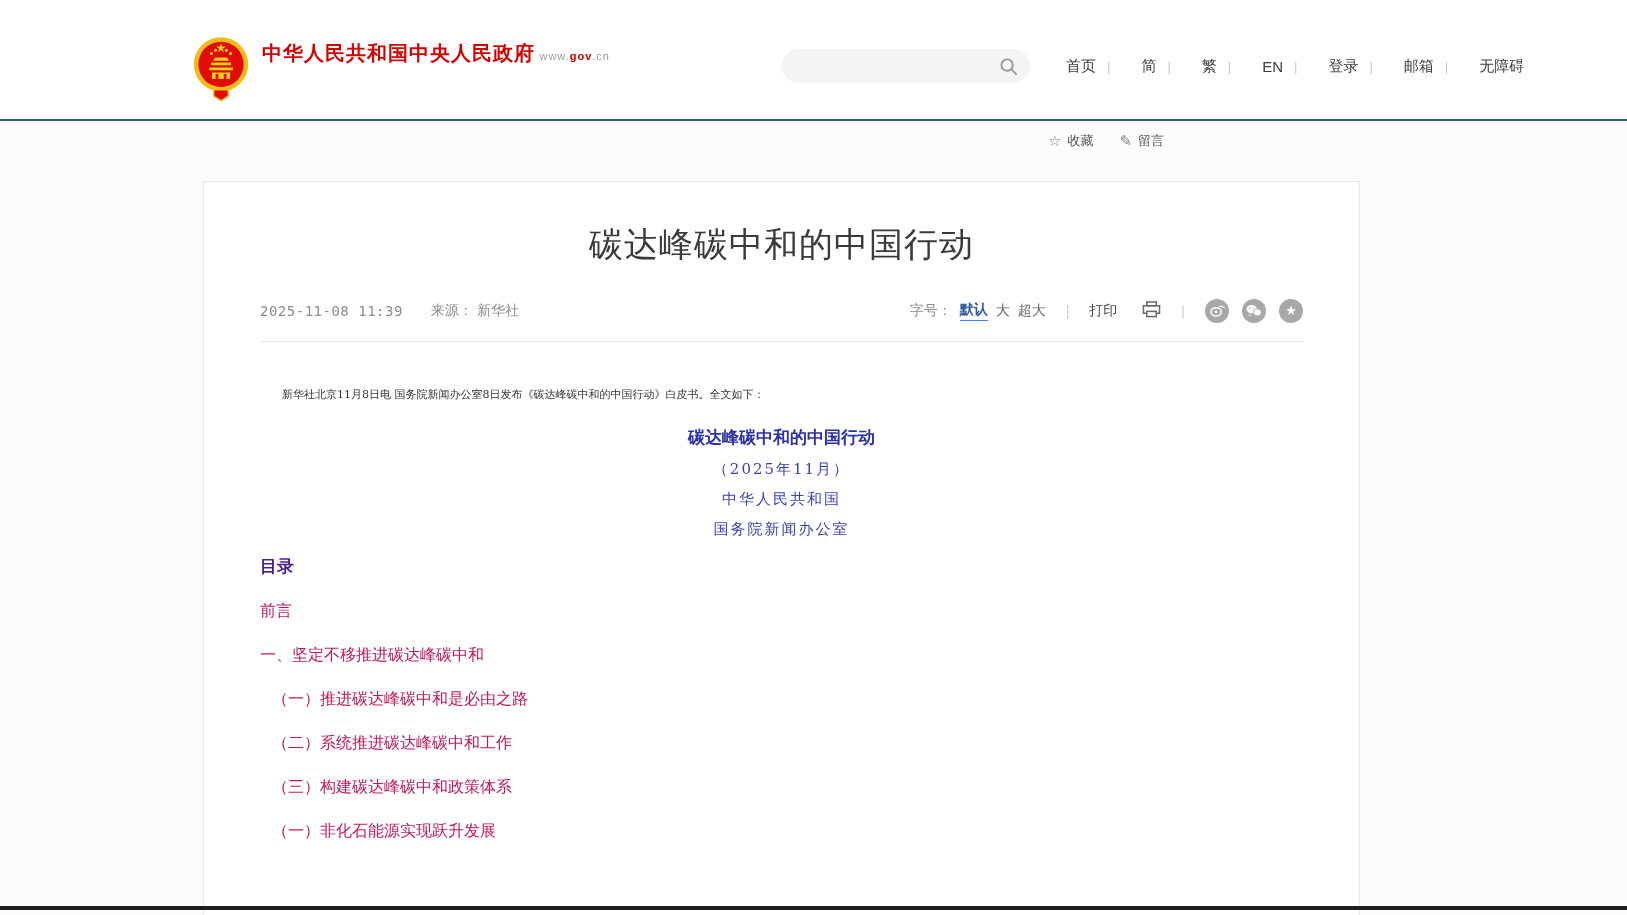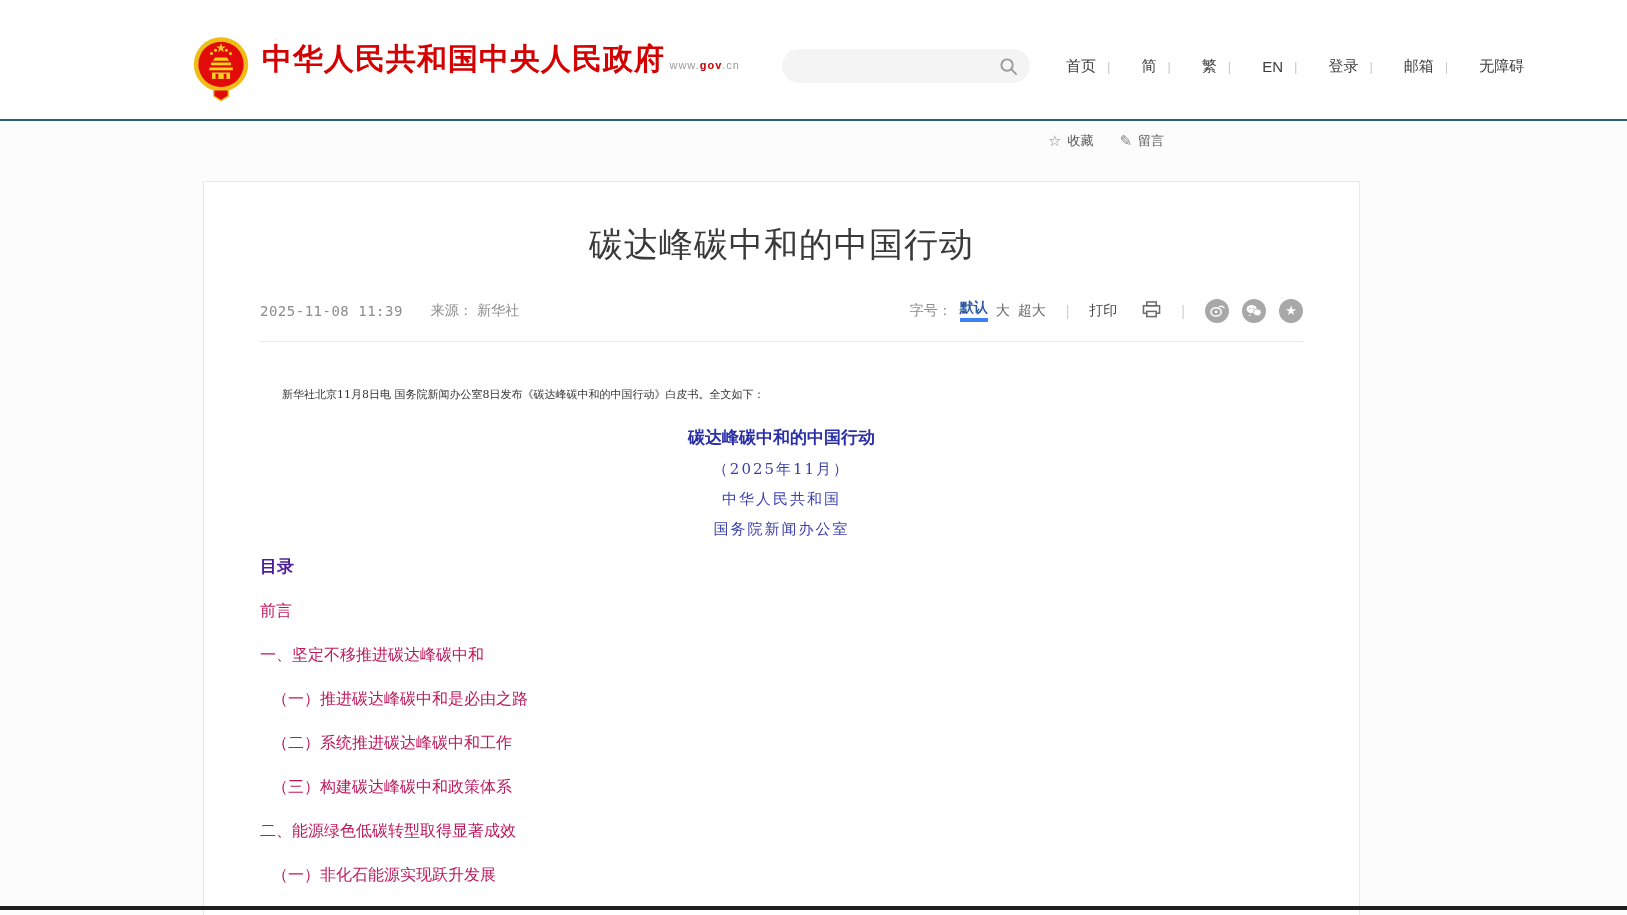--- a/index.html
+++ b/index.html
@@ -10,21 +10,21 @@
     background: #ffffff;
     overflow: hidden;
     color: #333;
   }
 
   
   .site-header { position: absolute; top: 0; left: 0; width: 100%; height: 119px; background: #fff; }
   .logo-area { position: absolute; left: 192px; top: 34px; display: flex; align-items: flex-start; }
   .logo-area svg { display: block; }
   .logo-text { margin-left: 12px; padding-top: 8px; }
-  .site-title { color: #d50000; font-size: 30px; font-weight: bold; letter-spacing: 1px; line-height: 1.1; }
+  .site-title { color: #d50000; font-size: 20px; font-weight: bold; letter-spacing: 1px; line-height: 1.1; }
   .site-url { margin-top: 5px; font-size: 11px; letter-spacing: 1px; color: #9a9a9a; }
   .site-url .gov { color: #c40000; font-weight: bold; }
 
   .search-box {
     position: absolute; left: 782px; top: 49px; width: 248px; height: 34px;
     background: #f4f4f4; border-radius: 17px;
     display: flex; align-items: center; justify-content: flex-end; padding-right: 12px;
   }
   .search-box input {
     position: absolute; left: 16px; top: 0; width: 200px; height: 34px;
@@ -54,21 +54,21 @@
     margin-top: 42px; text-align: center;
     font-size: 34px; font-weight: 400; color: #3a3a3a; letter-spacing: 1px; line-height: 1.2;
   }
 
   .meta-row { margin-top: 34px; display: flex; justify-content: space-between; align-items: center; font-size: 14px; color: #8c8c8c; }
   .meta-left { display: flex; align-items: center; gap: 28px; font-family: "DejaVu Serif", "Liberation Serif", serif; }
   .meta-date { font-family: "DejaVu Sans Mono", "Liberation Mono", monospace; letter-spacing: 0.5px; }
   .meta-right { display: flex; align-items: center; font-size: 14px; color: #8c8c8c; }
   .meta-right .fs-label { color: #8c8c8c; }
   .fs-option { margin-left: 8px; color: #666; cursor: pointer; }
-  .fs-option.active { color: #2d5aa0; font-weight: bold; border-bottom: 4px solid #3b82f6; padding-bottom: 1px; }
+  .fs-option.active { color: #2d5aa0; font-weight: bold; border-bottom: 1px solid #3b82f6; padding-bottom: 1px; }
   .meta-sep { color: #cfcfcf; margin: 0 20px; }
   .print-btn { display: flex; align-items: center; gap: 25px; color: #4a4a4a; cursor: pointer; }
   .share-icons { display: flex; align-items: center; gap: 13px; }
   .share-circle {
     width: 24px; height: 24px; border-radius: 50%; background: #a8a8a8;
     display: flex; align-items: center; justify-content: center; cursor: pointer;
     color: #fff; font-size: 13px; line-height: 1;
   }
   .share-circle svg { display: block; }
 
@@ -221,19 +221,18 @@
     <div class="doc-line">中华人民共和国</div>
     <div class="doc-line">国务院新闻办公室</div>
 
     <div class="toc-heading">目录</div>
     <div class="toc-list">
       <div class="toc-item">前言</div>
       <div class="toc-item">一、坚定不移推进碳达峰碳中和</div>
       <div class="toc-item sub">（一）推进碳达峰碳中和是必由之路</div>
       <div class="toc-item sub">（二）系统推进碳达峰碳中和工作</div>
       <div class="toc-item sub">（三）构建碳达峰碳中和政策体系</div>
-      <div class="toc-item">二、能源绿色低碳转型取得显著成效</div>
       <div class="toc-item sub">（一）非化石能源实现跃升发展</div>
     </div>
   </div>
 </div>
 
 <div class="bottom-bar"></div>
 
 </body></html>

